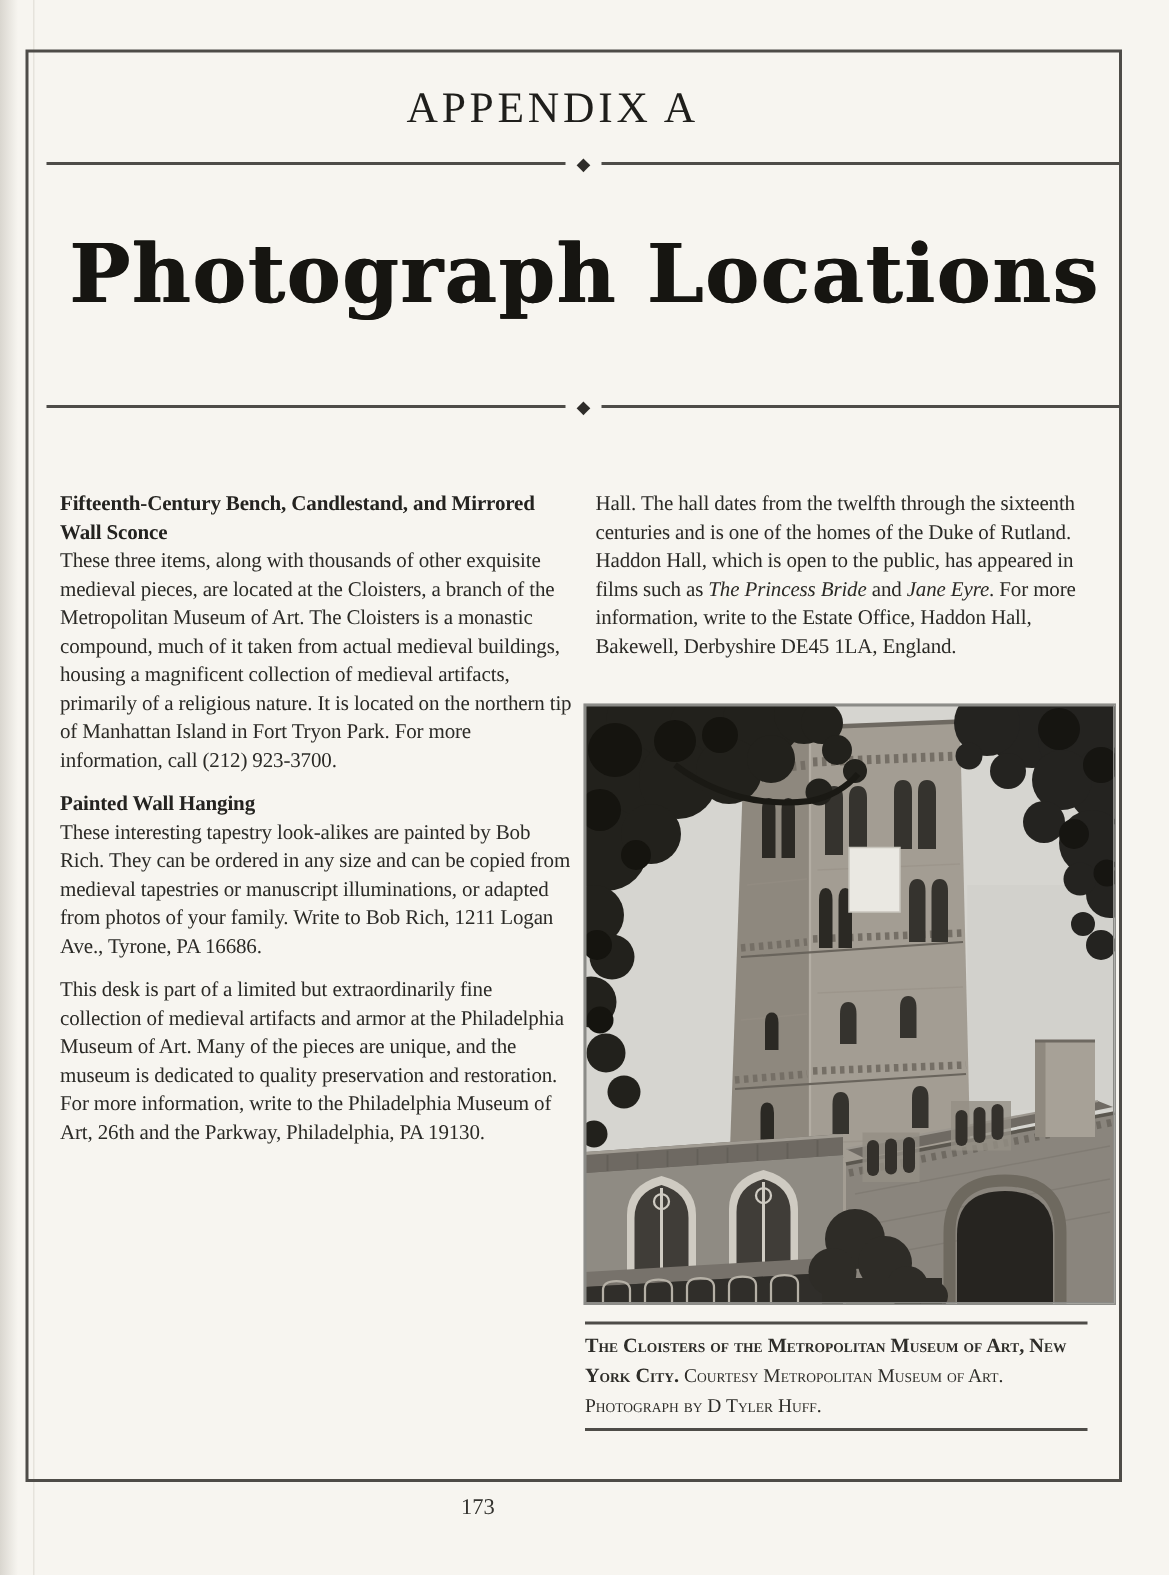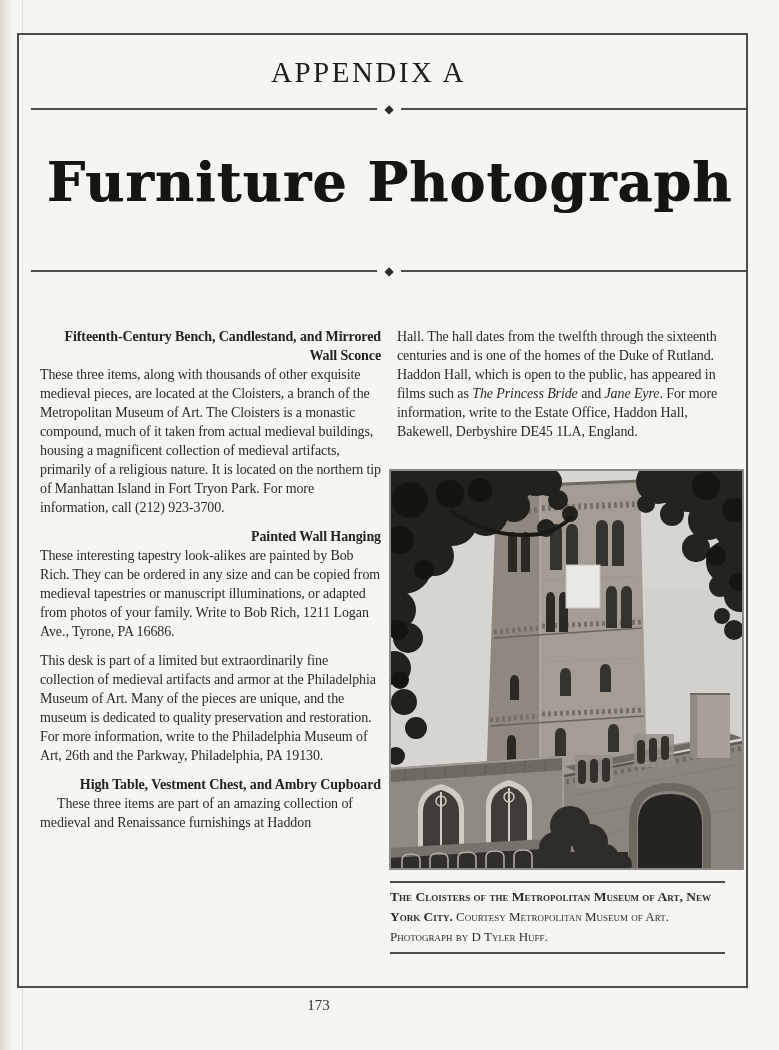--- a/index.html
+++ b/index.html
@@ -22,21 +22,21 @@
   .rule-top{top:102px;}
   .rule-bottom{top:264px;}
   .title{position:absolute;left:0;top:150px;width:779px;margin:0;text-align:center;
     font-family:"DejaVu Serif", serif;font-weight:bold;font-size:54px;color:#161511;
     letter-spacing:1px;text-shadow:0.6px 0 0 #161511;}
   .col{position:absolute;top:327px;width:341px;font-size:14px;line-height:19px;
     letter-spacing:-0.1px;}
   .col-left{left:40px;}
   .col-right{left:397px;}
   .sec{margin:0 0 10px 0;}
-  .sec h3{margin:0;font-size:14px;font-weight:bold;color:#242320;line-height:19px;text-align:right;}
+  .sec h3{margin:0;font-size:14px;font-weight:bold;color:#242320;line-height:19px;}
   .col p{margin:0;}
   .indent{text-indent:17px;}
   .it{font-style:italic;}
   .photo{position:absolute;left:389px;top:469px;width:353px;height:399px;
     border:1px solid #8d8d89;box-sizing:content-box;background:#d6d5d0;}
   .caption-block{position:absolute;left:390px;top:881px;width:335px;}
   .cap-rule{border-top:2px solid #4e4c48;}
   .caption{margin:4px 0 5px 0;font-variant:small-caps;font-size:13px;line-height:20px;color:#2e2d29;}
   .cap-bold{font-weight:bold;font-size:13.5px;}
   .page-number{position:absolute;left:0;top:997px;width:637px;text-align:center;
@@ -50,43 +50,39 @@
 <div class="border-frame"></div>
 
 <div class="appendix">APPENDIX A</div>
 
 <div class="rule rule-top">
   <span class="line"></span>
     <span class="diamond">◆</span>
     <span class="line"></span>
 </div>
 
-<h1 class="title">Furniture Photograph</h1>
+<h1 class="title">Photograph Locations</h1>
 
 <div class="rule rule-bottom">
   <span class="line"></span>
     <span class="diamond">◆</span>
     <span class="line"></span>
 </div>
 
 <div class="col col-left">
   <div class="sec">
     <h3>Fifteenth-Century Bench, Candlestand, and Mirrored Wall Sconce</h3>
     <p>These three items, along with thousands of other exquisite medieval pieces, are located at the Cloisters, a branch of the Metropolitan Museum of Art. The Cloisters is a monastic compound, much of it taken from actual medieval buildings, housing a magnificent collection of medieval artifacts, primarily of a religious nature. It is located on the northern tip of Manhattan Island in Fort Tryon Park. For more information, call (212) 923-3700.</p>
   </div>
   <div class="sec">
     <h3>Painted Wall Hanging</h3>
     <p>These interesting tapestry look-alikes are painted by Bob Rich. They can be ordered in any size and can be copied from medieval tapestries or manuscript illuminations, or adapted from photos of your family. Write to Bob Rich, 1211 Logan Ave., Tyrone, PA 16686.</p>
   </div>
   <div class="sec">
     <p>This desk is part of a limited but extraordinarily fine collection of medieval artifacts and armor at the Philadelphia Museum of Art. Many of the pieces are unique, and the museum is dedicated to quality preservation and restoration. For more information, write to the Philadelphia Museum of Art, 26th and the Parkway, Philadelphia, PA 19130.</p>
-  </div>
-  <div class="sec">
-    <h3>High Table, Vestment Chest, and Ambry Cupboard</h3>
-    <p class="indent">These three items are part of an amazing collection of medieval and Renaissance furnishings at Haddon</p>
   </div>
 </div>
 
 <div class="col col-right">
   <p><span>Hall. The hall dates from the twelfth through the sixteenth centuries and is one of the homes of the Duke of Rutland. Haddon Hall, which is open to the public, has appeared in films such as </span><span class="it">The Princess Bride</span><span> and </span><span class="it">Jane Eyre</span><span>. For more information, write to the Estate Office, Haddon Hall, Bakewell, Derbyshire DE45 1LA, England.</span></p>
 </div>
 
 <div class="photo">
   <svg width="353" height="399" viewBox="0 0 353 399" xmlns="http://www.w3.org/2000/svg">
 

